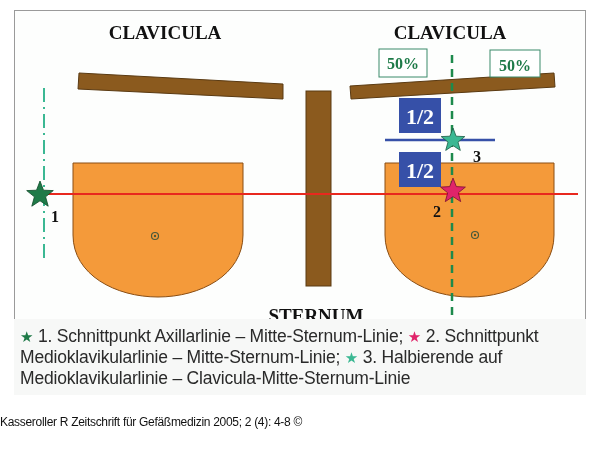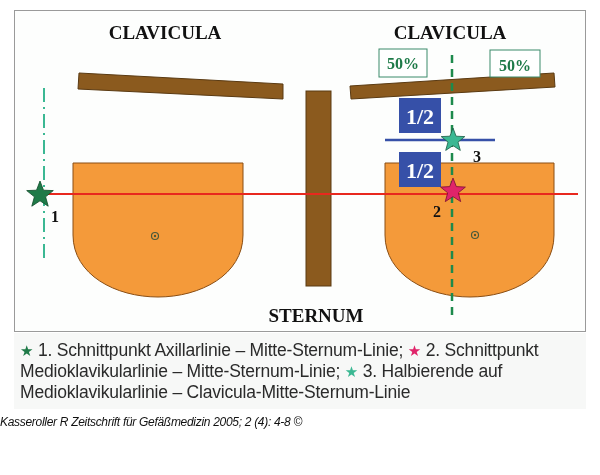--- a/index.html
+++ b/index.html
@@ -1,24 +1,24 @@
 <!DOCTYPE html>
 <html><head>
 <meta charset="utf-8">
 <style>
   html, body { margin: 0; padding: 0; background: #ffffff; }
   body { width: 600px; height: 475px; position: relative; overflow: hidden; font-family: "Liberation Sans", sans-serif; }
   .frame { position: absolute; left: 14px; top: 10px; width: 572px; height: 322px; border: 1px solid #9a9a9a; box-sizing: border-box; background: #fdfefd; }
   .diagram { position: absolute; left: 0; top: 0; width: 600px; height: 335px; }
-  .caption { position: absolute; left: 14px; top: 333px; width: 572px; height: 76px; background: #f7f8f7; box-sizing: border-box; padding: 7px 6px 0 6px; font-family: "Liberation Sans", sans-serif; font-size: 17.5px; line-height: 21px; color: #2a2a2a; letter-spacing: -0.2px; transform-origin: 0 0; }
+  .caption { position: absolute; left: 14px; top: 319px; width: 572px; height: 76px; background: #f7f8f7; box-sizing: border-box; padding: 7px 6px 0 6px; font-family: "Liberation Sans", sans-serif; font-size: 17.5px; line-height: 21px; color: #2a2a2a; letter-spacing: -0.2px; transform-origin: 0 0; }
   .caption .star { font-size: 15px; }
   .star-1 { color: #1f7a48; }
   .star-2 { color: #e0246a; }
   .star-3 { color: #3bb893; }
-  .citation { position: absolute; left: 0; top: 415px; font-family: "Liberation Sans", sans-serif; font-size: 12px; color: #111; letter-spacing: -0.3px; font-style: italic; }
+  .citation { position: absolute; left: 0; top: 415px; font-family: "Liberation Sans", sans-serif; font-size: 12px; color: #111; letter-spacing: -0.3px; }
   .lbl { font-family: "Liberation Serif", serif; font-weight: bold; }
 </style>
 </head>
 <body>
 
 <div class="frame"></div>
 
 <svg class="diagram" width="600" height="335" viewBox="0 0 600 335" xmlns="http://www.w3.org/2000/svg">
 
   <text class="lbl" x="165" y="39" text-anchor="middle" font-size="19" fill="#111">CLAVICULA</text>

